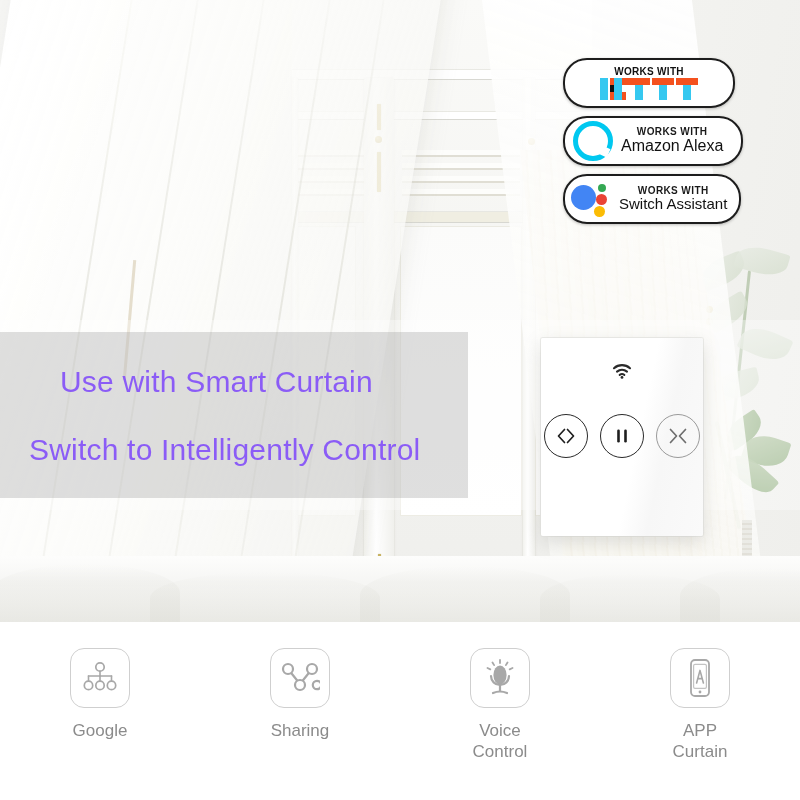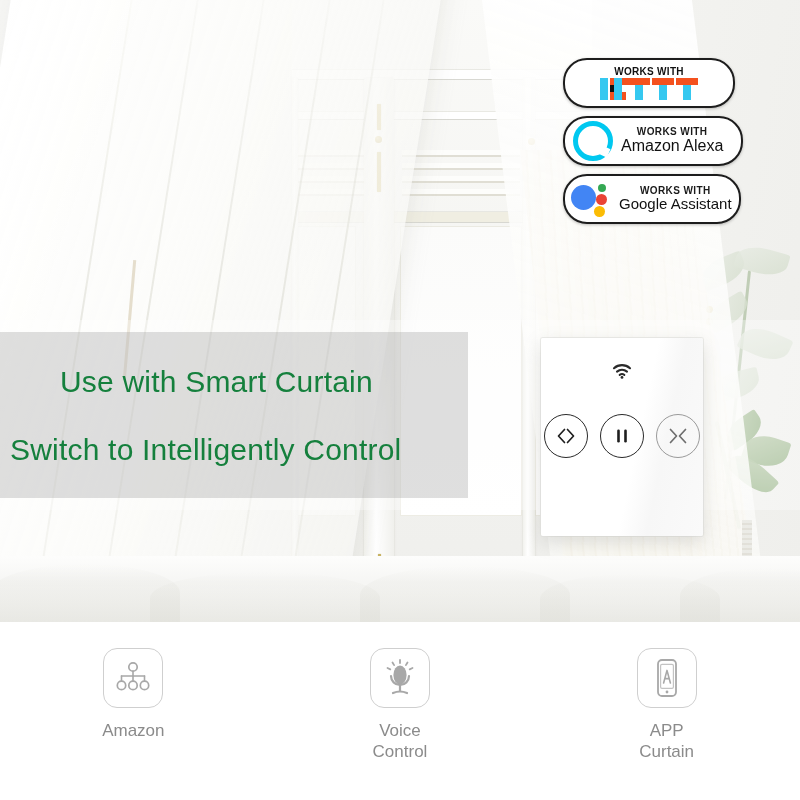--- a/index.html
+++ b/index.html
@@ -127,28 +127,28 @@
   .overlay-core {
     position:absolute; left:0; top:332px; width:468px; height:166px;
     background: rgba(150,150,150,.30);
   }
   .headline {
     position:absolute; left:0; top:326px; width:760px; height:180px;
     display:flex; flex-direction:column; justify-content:center;
     padding-left: 0;
   }
   .headline-line {
-    color:#15803d;
+    color:#8b5cf6;
     font-size:30px;
     font-weight:400;
     letter-spacing:.2px;
     line-height:1.0;
   }
   .hl1 { margin-left: 60px; margin-bottom: 38px; }
-  .hl2 { margin-left: 10px; }
+  .hl2 { margin-left: 29px; }
 
   
   .badges {
     position:absolute; left:563px; top:58px;
     display:flex; flex-direction:column; gap:8px;
   }
   .badge {
     position:relative;
     width:168px; height:46px;
     background:#ffffff;
@@ -372,21 +372,21 @@
 
     <div class="badge badge-google">
       <div class="g-logo">
         <span class="g-blue"></span>
         <span class="g-green"></span>
         <span class="g-red"></span>
         <span class="g-yellow"></span>
       </div>
       <div class="badge-text">
         <span class="badge-works">WORKS WITH</span>
-        <span class="badge-brand" style="font-size:15px;">Google Assistant</span>
+        <span class="badge-brand" style="font-size:15px;">Switch Assistant</span>
       </div>
     </div>
   </div>
 
   <div class="switch-panel">
     <div class="panel-wifi">
       <svg width="20" height="15" viewBox="0 0 20 15">
         <path d="M2 4.2 A12 12 0 0 1 18 4.2" fill="none" stroke="#2a2a2a" stroke-width="2.1" stroke-linecap="round"></path>
         <path d="M5 7.6 A8 8 0 0 1 15 7.6" fill="none" stroke="#2a2a2a" stroke-width="2.1" stroke-linecap="round"></path>
         <path d="M7.7 10.8 A4.2 4.2 0 0 1 12.3 10.8" fill="none" stroke="#2a2a2a" stroke-width="2.1" stroke-linecap="round"></path>
@@ -424,25 +424,37 @@
         <svg width="38" height="38" viewBox="0 0 38 38">
           <circle cx="19" cy="8" r="4.2" fill="none" stroke="#a8a8a8" stroke-width="1.7"></circle>
           <path d="M19 12.4 V17" stroke="#a8a8a8" stroke-width="1.6" stroke-linecap="round"></path>
           <path d="M7.5 17 H30.5" stroke="#a8a8a8" stroke-width="1.6" stroke-linecap="round"></path>
           <path d="M7.5 17 V22 M19 17 V22 M30.5 17 V22" stroke="#a8a8a8" stroke-width="1.6" stroke-linecap="round"></path>
           <circle cx="7.5" cy="26.4" r="4.2" fill="none" stroke="#a8a8a8" stroke-width="1.7"></circle>
           <circle cx="19" cy="26.4" r="4.2" fill="none" stroke="#a8a8a8" stroke-width="1.7"></circle>
           <circle cx="30.5" cy="26.4" r="4.2" fill="none" stroke="#a8a8a8" stroke-width="1.7"></circle>
         </svg>
       </div>
-      <div class="feature-label">Amazon</div>
-    </div>
-
-
-
+      <div class="feature-label">Google</div>
+    </div>
+
+
+
+    <div class="feature">
+      <div class="feature-icon-box">
+        <svg width="40" height="34" viewBox="0 0 40 34">
+          <path d="M8 8 L20 23 L32 8" fill="none" stroke="#a8a8a8" stroke-width="2.2" stroke-linecap="round" stroke-linejoin="round"></path>
+          <circle cx="8" cy="8" r="5" fill="#ffffff" stroke="#a8a8a8" stroke-width="2.2"></circle>
+          <circle cx="32" cy="8" r="5" fill="#ffffff" stroke="#a8a8a8" stroke-width="2.2"></circle>
+          <circle cx="20" cy="24" r="5" fill="#ffffff" stroke="#a8a8a8" stroke-width="2.2"></circle>
+          <circle cx="37" cy="24" r="4.2" fill="#ffffff" stroke="#a8a8a8" stroke-width="2.2"></circle>
+        </svg>
+      </div>
+      <div class="feature-label">Sharing</div>
+    </div>
 
     <div class="feature">
       <div class="feature-icon-box">
         <svg width="34" height="40" viewBox="0 0 34 40">
           <ellipse cx="17" cy="17" rx="6.6" ry="9.4" fill="#a8a8a8"></ellipse>
           <path d="M8 18 a9 9 0 0 0 18 0" fill="none" stroke="#a8a8a8" stroke-width="2.2" stroke-linecap="round"></path>
           <path d="M17 27 v6" stroke="#a8a8a8" stroke-width="2.2" stroke-linecap="round"></path>
           <path d="M10 35 q7 -3 14 0" fill="none" stroke="#a8a8a8" stroke-width="2.2" stroke-linecap="round"></path>
           <path d="M17 2 v3 M9.5 4.5 l1.6 2.6 M24.5 4.5 l-1.6 2.6 M4.5 10 l2.8 1.4 M29.5 10 l-2.8 1.4" stroke="#a8a8a8" stroke-width="1.8" stroke-linecap="round"></path>
         </svg>

